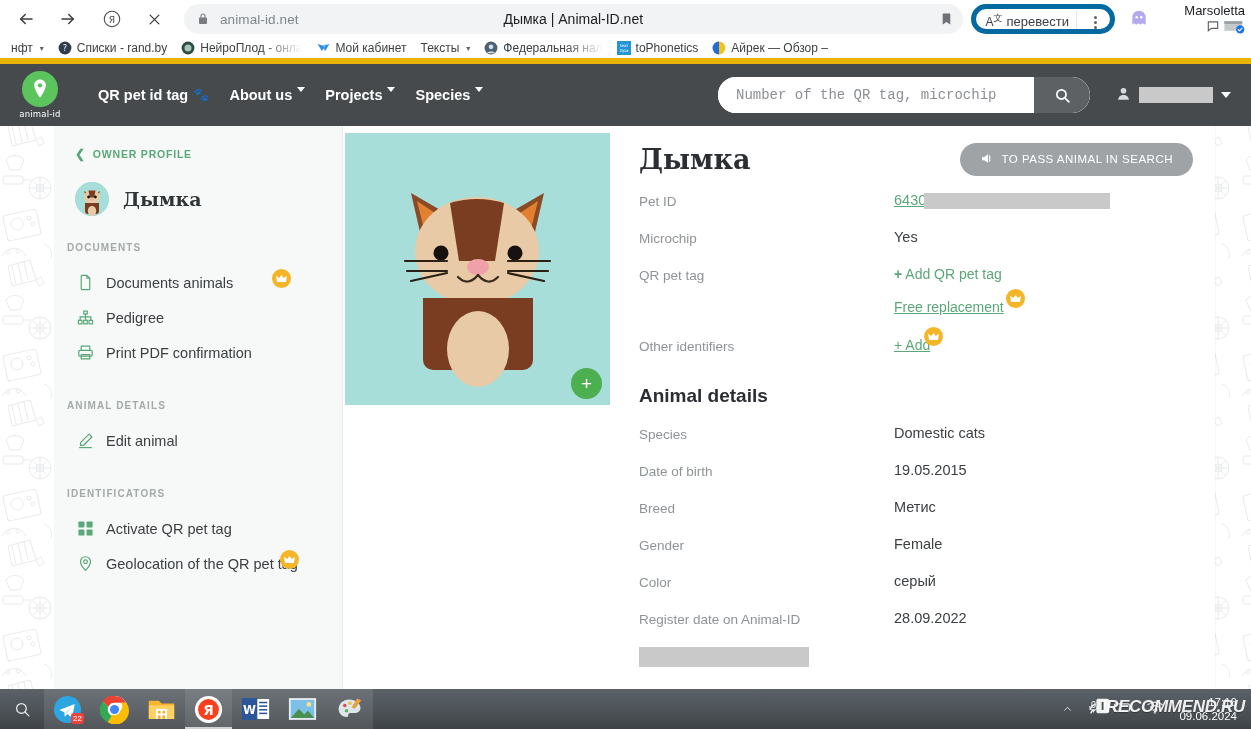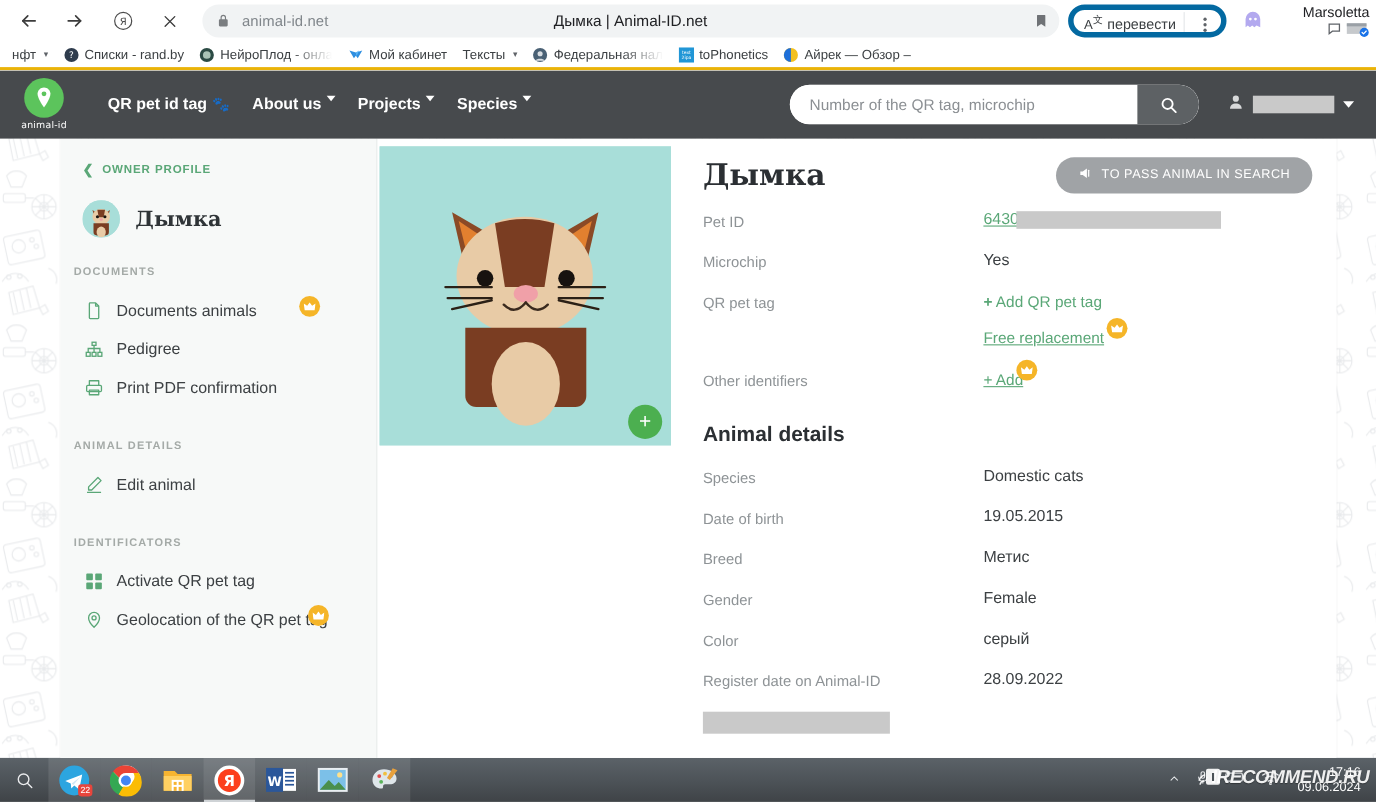--- a/index.html
+++ b/index.html
@@ -80,21 +80,21 @@
   .profile-name { font-size: 13px; color: #202124; line-height: 13px; }
   .profile-icons { display: flex; align-items: center; gap: 2px; margin-top: 1px;}
 
   
   .bookmarks-bar {
     height: 26px; width: 1251px;
     background: #ffffff;
     display: flex; align-items: center;
     padding-left: 4px;
     overflow: hidden;
-    border-bottom: 3px solid #eab308;
+    border-bottom: 6px solid #eab308;
   }
   .bm {
     display: flex; align-items: center; gap: 5px;
     padding: 0 7px; height: 22px; white-space: nowrap;
     border-radius: 4px;
   }
   .bm-label { font-size: 12px; color: #3c4043; }
   .bm-label.fade {
     -webkit-mask-image: linear-gradient(to right, #000 62%, transparent 100%);
     mask-image: linear-gradient(to right, #000 62%, transparent 100%);
@@ -152,21 +152,21 @@
   .search-wrap {
     margin-left: auto; margin-right: 0;
     display: flex; align-items: center;
     width: 372px; height: 36px;
     border-radius: 18px; overflow: hidden;
     background: #ffffff;
   }
   .search-input {
     flex: 1 1 auto; height: 36px; border: 0; outline: 0;
     padding: 0 18px; font-size: 14px; color: #3c4043;
-    font-family: Liberation Sans, sans-serif; background: #fff;
+    font-family: Liberation Mono, monospace; background: #fff;
   }
   .search-input::placeholder { color: #8b8f93; }
   .search-btn {
     width: 56px; height: 36px; background: #5d6164;
     border: 0; display: flex; align-items: center; justify-content: center;
     border-top-right-radius: 18px; border-bottom-right-radius: 18px;
   }
   .account {
     display: flex; align-items: center; gap: 8px;
     margin-left: 26px; margin-right: 20px;

